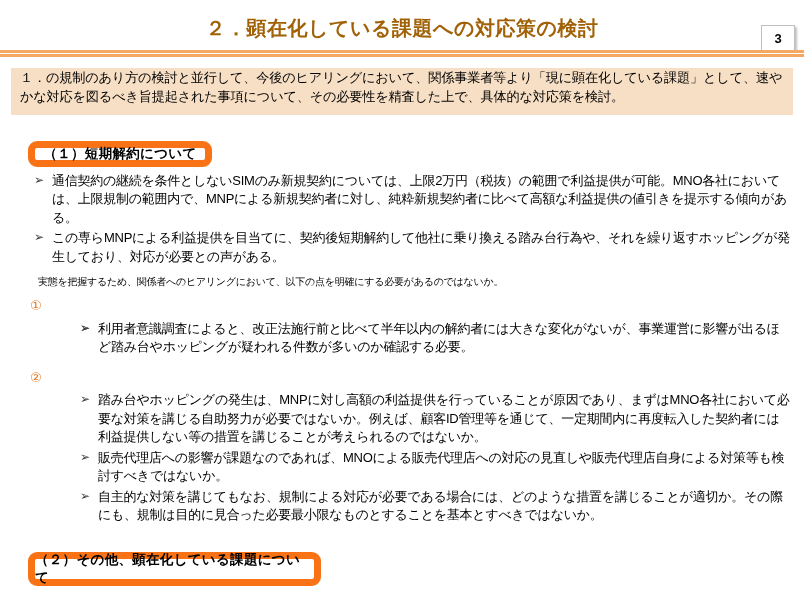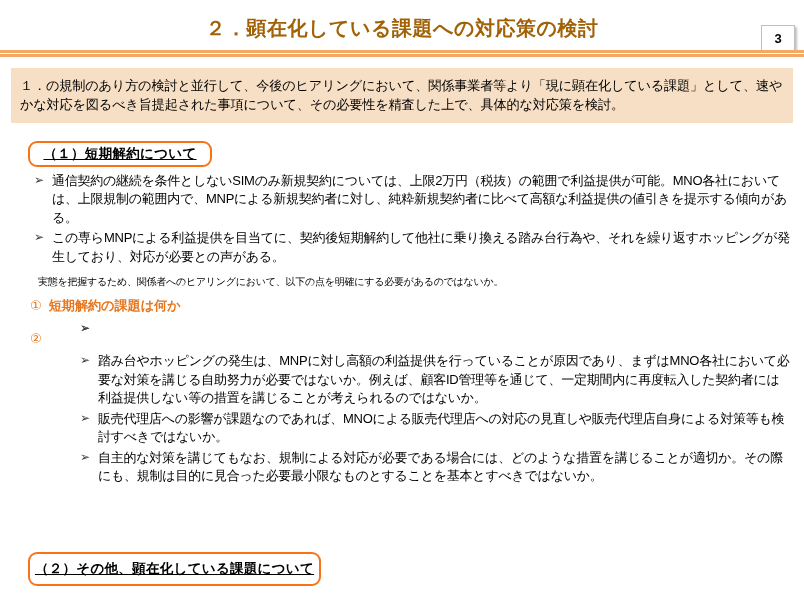--- a/index.html
+++ b/index.html
@@ -72,41 +72,40 @@
   }
 
   
   .intro-box {
     position: absolute;
     left: 11px;
     top: 68px;
     width: 782px;
     box-sizing: border-box;
     background: #F7DFC5;
-    padding: 8px 9px 9px 9px;
+    padding: 0 9px 9px 9px;
     font-size: 13.2px;
     line-height: 1.45;
     letter-spacing: -0.2px;
   }
 
   
   .section-pill {
     position: absolute;
     background: #ffffff;
-    border: 2px solid #f97316;
+    border: 7px solid #f97316;
     border-radius: 9px;
     font-size: 13.5px;
     font-weight: bold;
     color: #000000;
     display: flex;
     align-items: center;
     justify-content: center;
     box-sizing: border-box;
     letter-spacing: 0.3px;
-    text-decoration: underline;
   }
   #section-pill-1 {
     left: 28px;
     top: 141px;
     width: 184px;
     height: 26px;
   }
   #section-pill-2 {
     left: 28px;
     top: 552px;
@@ -208,28 +207,28 @@
 
   <div class="arrow-item level1">
     <span class="arrow-glyph">➢</span>
     <span>この専らMNPによる利益提供を目当てに、契約後短期解約して他社に乗り換える踏み台行為や、それを繰り返すホッピングが発生しており、対応が必要との声がある。</span>
   </div>
 
   <div class="plain-para">実態を把握するため、関係者へのヒアリングにおいて、以下の点を明確にする必要があるのではないか。</div>
 
   <div class="numbered-heading">
     <span class="num-mark">①</span>
-    <span>短期解約の課題は何か</span>
-  </div>
-
-  <div class="arrow-item level2">
-    <span class="arrow-glyph">➢</span>
-  </div>
-  <div class="arrow-item level2">
-    <span class="arrow-glyph">➢</span>
+  </div>
+
+  <div class="arrow-item level2">
+    <span class="arrow-glyph">➢</span>
+  </div>
+  <div class="arrow-item level2">
+    <span class="arrow-glyph">➢</span>
+    <span>利用者意識調査によると、改正法施行前と比べて半年以内の解約者には大きな変化がないが、事業運営に影響が出るほど踏み台やホッピングが疑われる件数が多いのか確認する必要。</span>
   </div>
 
   <div class="spacer-sm"></div>
 
   <div class="numbered-heading">
     <span class="num-mark">②</span>
   </div>
 
   <div class="arrow-item level2">
     <span class="arrow-glyph">➢</span>

